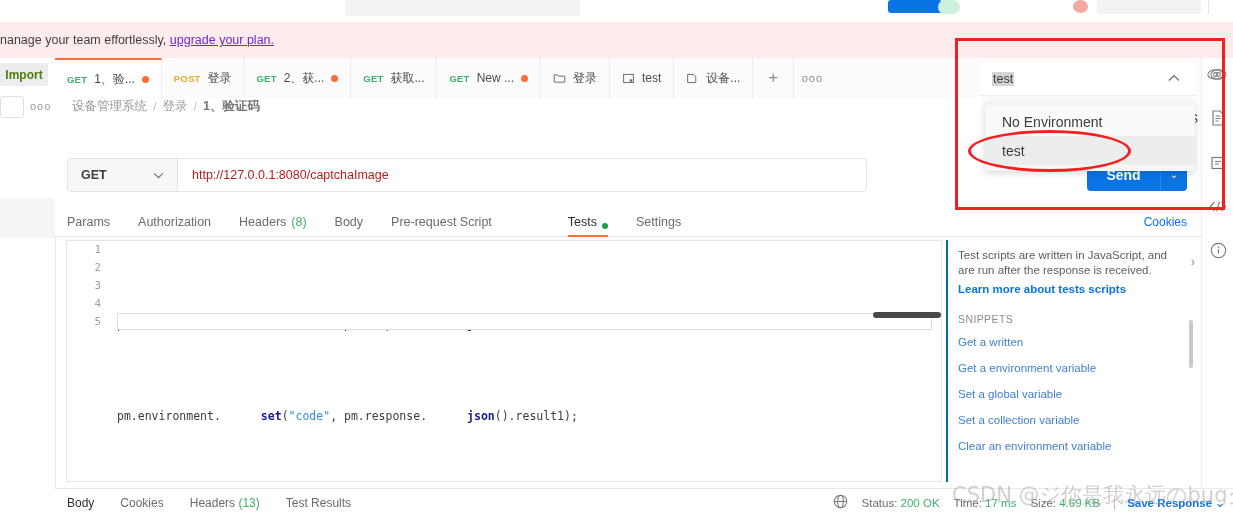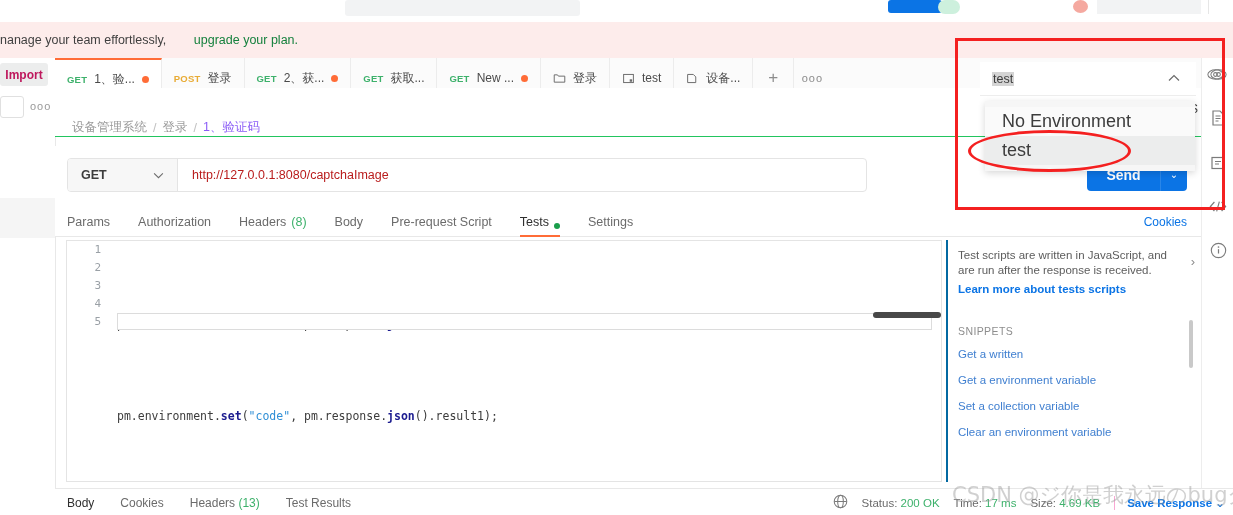--- a/index.html
+++ b/index.html
@@ -77,23 +77,23 @@
     display: flex;
     align-items: center;
   }
   .banner-text {
     font-size: 12.5px;
     color: #3f3f3f;
     padding-left: 0px;
     white-space: nowrap;
   }
   .banner-link {
-    color: #15803d;
-    cursor: pointer;
-    margin-left: 24px;
+    color: #6d28d9;
+    text-decoration: underline;
+    cursor: pointer;
   }
 
   
   .left-rail {
     position: absolute;
     left: 0; top: 58px;
     width: 55px; height: 457px;
     background: #ffffff;
     border-right: 1px solid #e8e8e8;
   }
@@ -101,21 +101,21 @@
     position: absolute;
     left: 0px; top: 5px;
     width: 48px; height: 23px;
     background: #eceded;
     border-radius: 3px;
     display: flex;
     align-items: center;
     justify-content: center;
     font-size: 12px;
     font-weight: bold;
-    color: #be185d;
+    color: #4d7c0f;
     cursor: pointer;
   }
   .rail-input {
     position: absolute;
     left: 0px; top: 38px;
     width: 22px; height: 20px;
     border: 1px solid #e0e0e0;
     border-radius: 3px;
     background: #fff;
   }
@@ -190,37 +190,37 @@
     font-size: 11px;
     letter-spacing: 1px;
     color: #8c8c8c;
     cursor: pointer;
   }
   .folder-ico svg { display: block; }
 
   
   .crumb-row {
     position: absolute;
-    left: 55px; top: 88px;
+    left: 55px; top: 98px;
     width: 1178px; height: 48px;
     background: #ffffff;
     display: flex;
-    align-items: flex-end;
+    align-items: flex-start;
     border-bottom: 1px solid #22c55e;
   }
   .crumb {
     padding-left: 17px;
     font-size: 12.5px;
     color: #9a9a9a;
     display: flex;
     align-items: center;
     gap: 6px;
   }
   .crumb .sep { color: #c0c0c0; }
-  .crumb .cur { color: #8b5cf6; font-weight: normal; }
+  .crumb .cur { color: #737373; font-weight: bold; }
   .crumb .lnk { cursor: pointer; }
 
   
   .crumb-actions {
     position: absolute;
     right: 35px; top: 12px;
     display: flex;
     align-items: center;
     gap: 12px;
     color: #6b6b6b;
@@ -320,21 +320,21 @@
     font-size: 12.5px;
     color: #6b6b6b;
     cursor: pointer;
     position: relative;
     display: flex;
     align-items: flex-end;
     gap: 5px;
     white-space: nowrap;
   }
   .rq:first-child { margin-left: 12px; }
-  .rq.active { color: #2f2f2f; }
+  .rq.active { color: #2f2f2f; margin-left: 48px; }
   .rq.active::after {
     content: "";
     position: absolute;
     left: 0; right: 0; bottom: -1px;
     height: 2px;
     background: #ff6c37;
   }
   .rq .count { color: #3db16b; }
   .rq .gdot {
     width: 6px; height: 6px;
@@ -381,21 +381,21 @@
     font-family: "DejaVu Sans Mono", "Liberation Mono", monospace;
     font-size: 11.5px;
     white-space: pre;
   }
   .cline {
     height: 18px;
     line-height: 18px;
     color: #3c3c3c;
   }
   .tok-obj { color: #3c3c3c; }
-  .tok-fn { color: #1b1b8f; font-weight: bold; }
+  .tok-fn { color: #1b1b8f; font-weight: bold; margin-left: 40px; }
   .tok-str { color: #2f8fd6; }
   .active-line-box {
     position: absolute;
     left: 50px; top: 72px;
     width: 815px; height: 17px;
     border: 1px solid #dcdcdc;
     box-sizing: border-box;
     background: #fff;
   }
   .h-scroll {
@@ -432,21 +432,21 @@
   }
   .doc-learn {
     display: block;
     margin-top: 4px;
     font-size: 11.5px;
     font-weight: bold;
     color: #0b74e5;
     cursor: pointer;
   }
   .snip-title {
-    margin: 28px 0 4px 10px;
+    margin: 16px 0 4px 10px;
     font-size: 10.5px;
     letter-spacing: .4px;
     color: #8d8d8d;
   }
   .snip {
     display: block;
     margin: 0 0 0 10px;
     padding: 7px 0;
     font-size: 11.5px;
     color: #3f7fd0;
@@ -554,21 +554,21 @@
     background: #f6f6f6;
     box-shadow: 0 2px 7px rgba(0,0,0,.16);
     z-index: 42;
     padding: 6px 0;
   }
   .env-opt {
     height: 29px;
     display: flex;
     align-items: center;
     padding-left: 17px;
-    font-size: 18px;
+    font-size: 14px;
     color: #3c3c3c;
     cursor: pointer;
   }
   .env-opt.no-env { background: #fafafa; }
   .env-opt.sel { background: #eceded; }
 
   
   .anno-box {
     position: absolute;
     left: 955px; top: 38px;
@@ -765,20 +765,21 @@
 
 <div class="docpanel">
   <div class="doc-intro">
     <span>Test scripts are written in JavaScript, and are run after the response is received.</span>
     <span class="doc-learn">Learn more about tests scripts</span>
     <span class="doc-chevron">›</span>
   </div>
   <div class="snip-title">SNIPPETS</div>
   <span class="snip">Get a written</span>
   <span class="snip">Get a environment variable</span>
+  <span class="snip">Set a global variable</span>
   <span class="snip">Set a collection variable</span>
   <span class="snip">Clear an environment variable</span>
   <div class="doc-scroll"></div>
 </div>
 
 <div class="icon-rail">
   <span class="ri">
     <svg width="17" height="13" viewBox="0 0 20 14">
         <ellipse cx="10" cy="7" rx="9" ry="5.5" fill="none" stroke="#7b7b7b" stroke-width="1.2"></ellipse>
         <circle cx="10" cy="7" r="2.2" fill="none" stroke="#7b7b7b" stroke-width="1.2"></circle>

